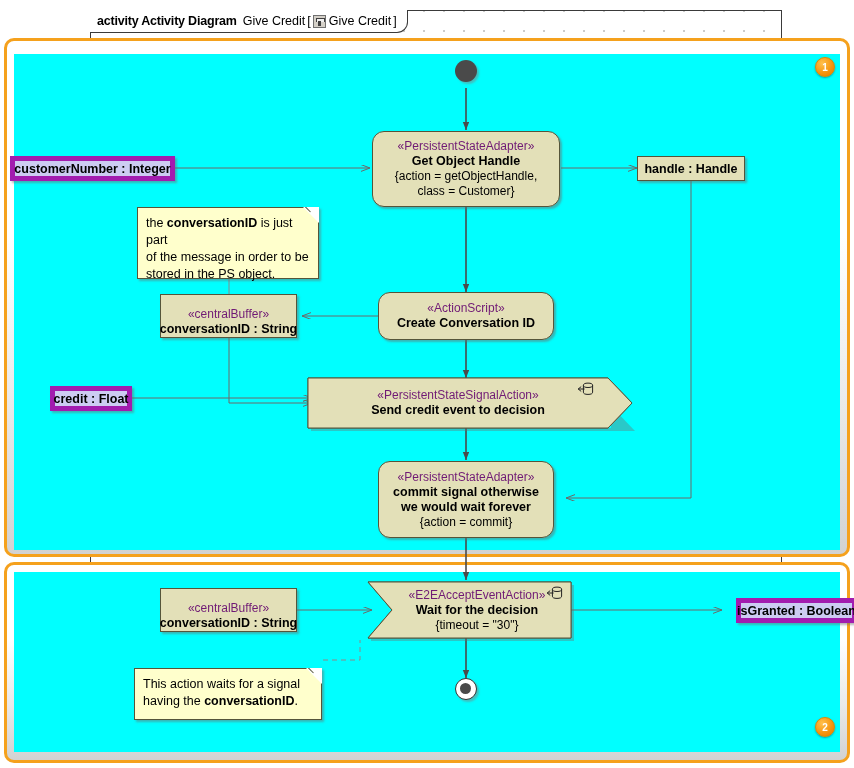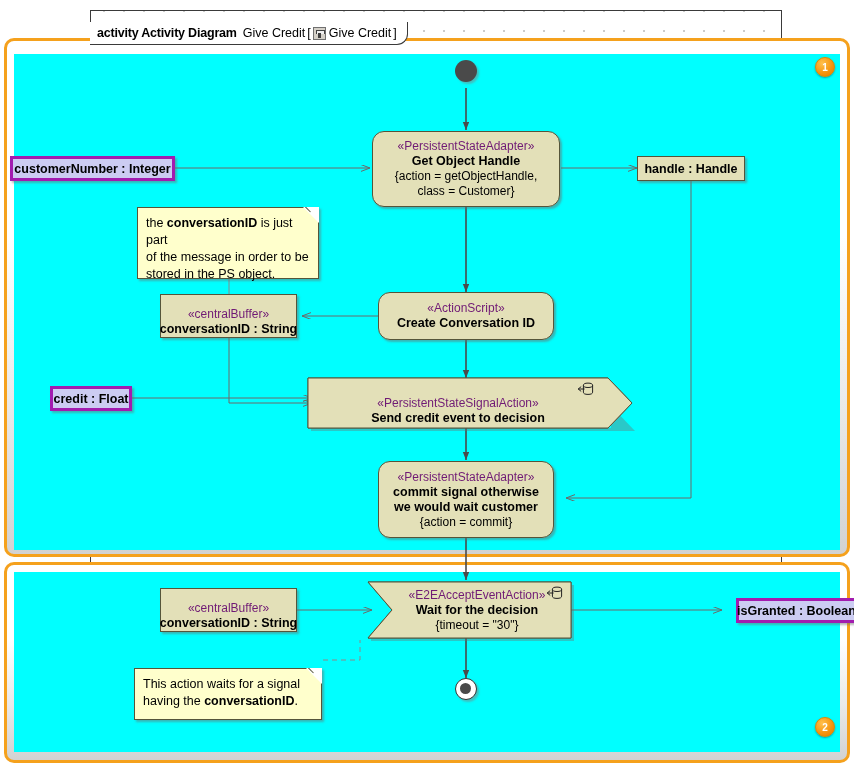--- a/index.html
+++ b/index.html
@@ -34,21 +34,21 @@
     position: absolute;
     inset: 0;
     background-color: #ffffff;
     background-image:
       radial-gradient(circle, #c8c8c8 0.7px, transparent 0.8px);
     background-size: 20px 20px;
     background-position: 3px 10px;
   }
   .frame-label {
     position: absolute;
-    left: 90px; top: 22px;
+    left: 90px; top: 10px;
     height: 23px;
     padding: 2px 10px 2px 7px;
     background: #ffffff;
     border: 1px solid #3a3a3a;
     border-top: none;
     border-left: none;
     border-bottom-right-radius: 11px;
     box-sizing: border-box;
     display: flex;
     align-items: center;
@@ -165,21 +165,21 @@
     color: #000000;
     font-size: 12px;
     line-height: 15px;
     text-align: center;
     white-space: nowrap;
   }
 
   
   .pin {
     position: absolute;
-    border: 3px solid #a21caf;
+    border: 5px solid #a21caf;
     background: #ccccf2;
     color: #000000;
     font-size: 12.5px;
     font-weight: bold;
     display: flex;
     align-items: center;
     justify-content: center;
     padding: 0 8px;
     box-sizing: border-box;
     z-index: 22;
@@ -398,36 +398,36 @@
     <div class="nname">conversationID : String</div>
   </div>
 
   <div class="node action" id="create-conversation-id" style="left:378px; top:292px; width:176px; height:48px;">
     <div class="stereo">«ActionScript»</div>
     <div class="nname">Create Conversation ID</div>
   </div>
 
   <div class="pin" id="pin-credit" style="left:50px; top:386px; width:82px; height:25px;">credit : Float</div>
 
-  <div class="sig-label" id="send-credit-label" style="left:308px; top:379px; width:300px; height:48px;margin-top:8px;">
+  <div class="sig-label" id="send-credit-label" style="left:308px; top:379px; width:300px; height:48px;">
     <div class="stereo">«PersistentStateSignalAction»</div>
     <div class="nname">Send credit event to decision</div>
   </div>
 
   <svg class="ps-icon" style="left:577px; top:381px;" viewBox="0 0 18 16">
     <ellipse cx="11" cy="4.3" rx="4.6" ry="2.2" fill="none" stroke="#222" stroke-width="1"></ellipse>
     <path d="M6.4,4.3 L6.4,11.2 A4.6,2.2 0 0 0 15.6,11.2 L15.6,4.3" fill="none" stroke="#222" stroke-width="1"></path>
     <line x1="1.2" y1="8" x2="7.6" y2="8" stroke="#222" stroke-width="1"></line>
     <path d="M1.2,8 L4.2,5.6 M1.2,8 L4.2,10.4" fill="none" stroke="#222" stroke-width="1"></path>
   </svg>
 
   <div class="node action" id="commit-signal" style="left:378px; top:461px; width:176px; height:77px;">
     <div class="stereo">«PersistentStateAdapter»</div>
     <div class="nname">commit signal otherwise</div>
-    <div class="nname">we would wait customer</div>
+    <div class="nname">we would wait forever</div>
     <div class="props">{action = commit}</div>
   </div>
 
   <div class="buffer" id="buffer-lower" style="left:160px; top:588px; width:137px; height:44px;">
     <div class="stereo">«centralBuffer»</div>
     <div class="nname">conversationID : String</div>
   </div>
 
   <div class="sig-label" id="wait-decision-label" style="left:386px; top:583px; width:182px; height:55px;">
     <div class="stereo">«E2EAcceptEventAction»</div>

